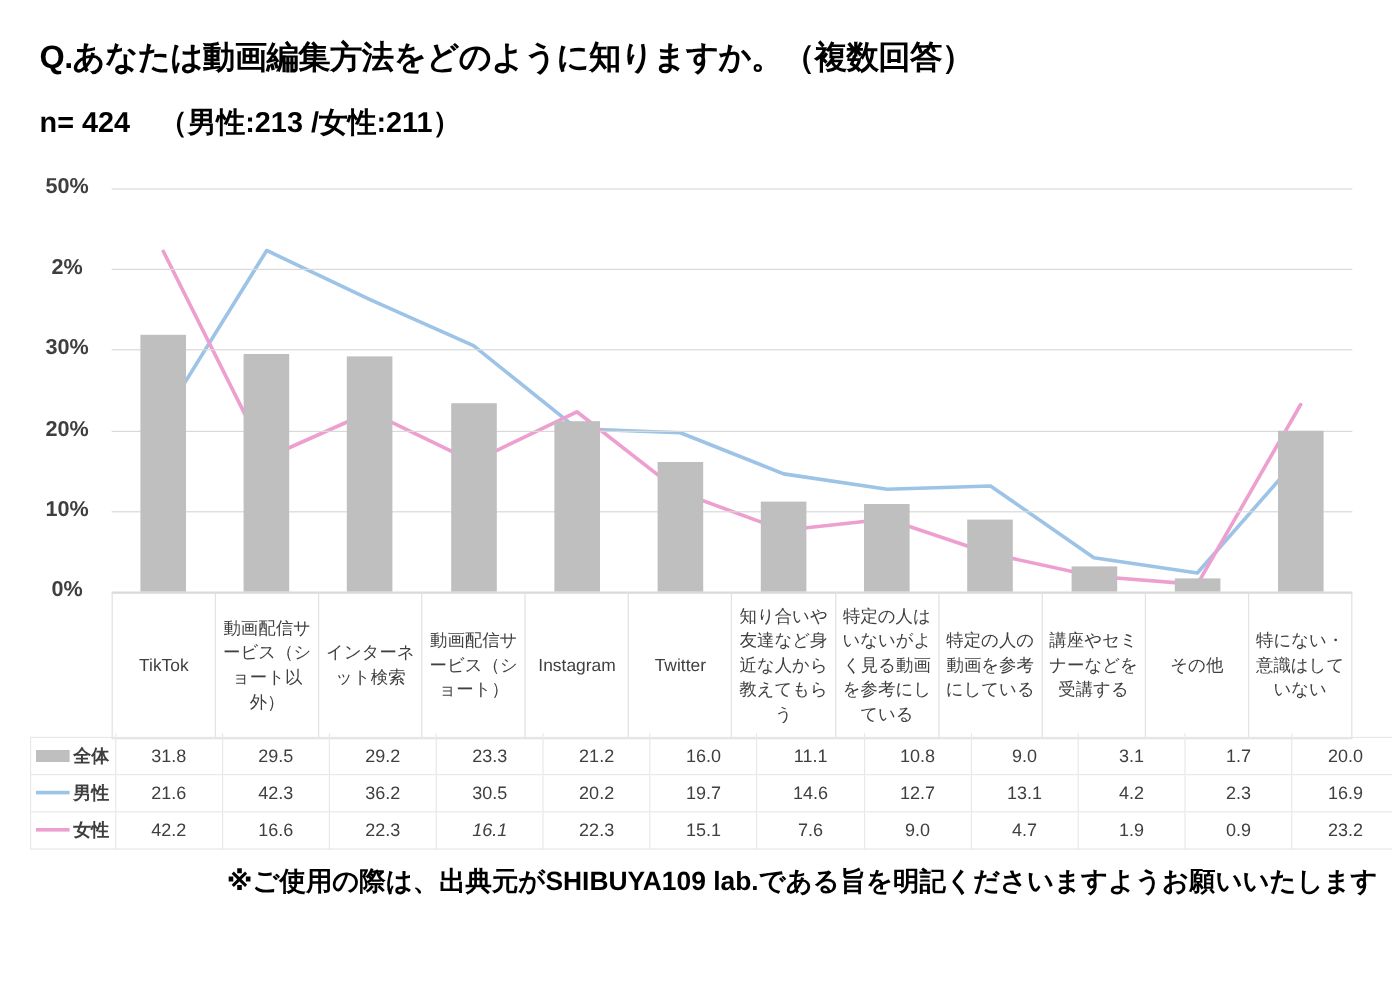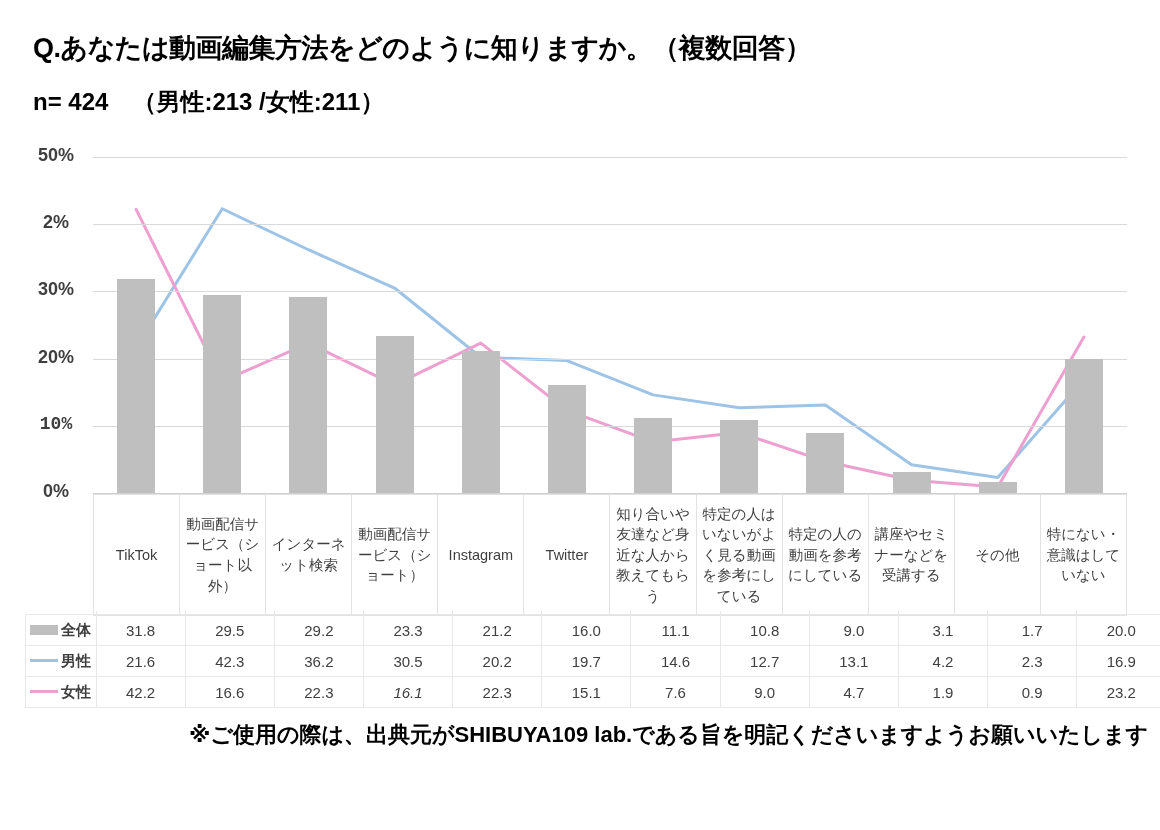--- a/index.html
+++ b/index.html
@@ -83,21 +83,21 @@
   #footer div{white-space:nowrap;}
 </style>
 </head>
 <body>
 
 <div id="title">Q.あなたは動画編集方法をどのように知りますか。（複数回答）</div>
 <div id="subtitle">n= 424　（男性:213 /女性:211）</div>
 
 <div id="yaxis">
     <div class="ytick" style="top: 324px;">0%</div>
-    <div class="ytick" style="top: 256.8px; font-family: Liberation Mono, monospace;">10%</div>
+    <div class="ytick" style="top: 256.8px;">10%</div>
     <div class="ytick" style="top: 189.6px;">20%</div>
     <div class="ytick" style="top: 122.4px;">30%</div>
     <div class="ytick" style="top: 55.2px;">2%</div>
     <div class="ytick" style="top: -12px;">50%</div>
   </div>
 <div id="plot">
   <svg id="svg-lines" viewBox="0 0 1034 336" preserveAspectRatio="none">
       <polyline points="43.08,190.85 129.25,51.74 215.42,92.74 301.58,131.04 387.75,200.26 473.92,203.62 560.08,237.89 646.25,250.66 732.42,247.97 818.58,307.78 904.75,320.54 990.92,222.43" fill="none" stroke="#9dc3e6" stroke-width="3" stroke-linejoin="round" stroke-linecap="round"></polyline>
       <polyline points="43.08,52.42 129.25,224.45 215.42,186.14 301.58,227.81 387.75,186.14 473.92,253.34 560.08,284.93 646.25,275.52 732.42,304.42 818.58,323.23 904.75,329.95 990.92,180.10" fill="none" stroke="#ed9fd0" stroke-width="3" stroke-linejoin="round" stroke-linecap="round"></polyline>
     </svg>

